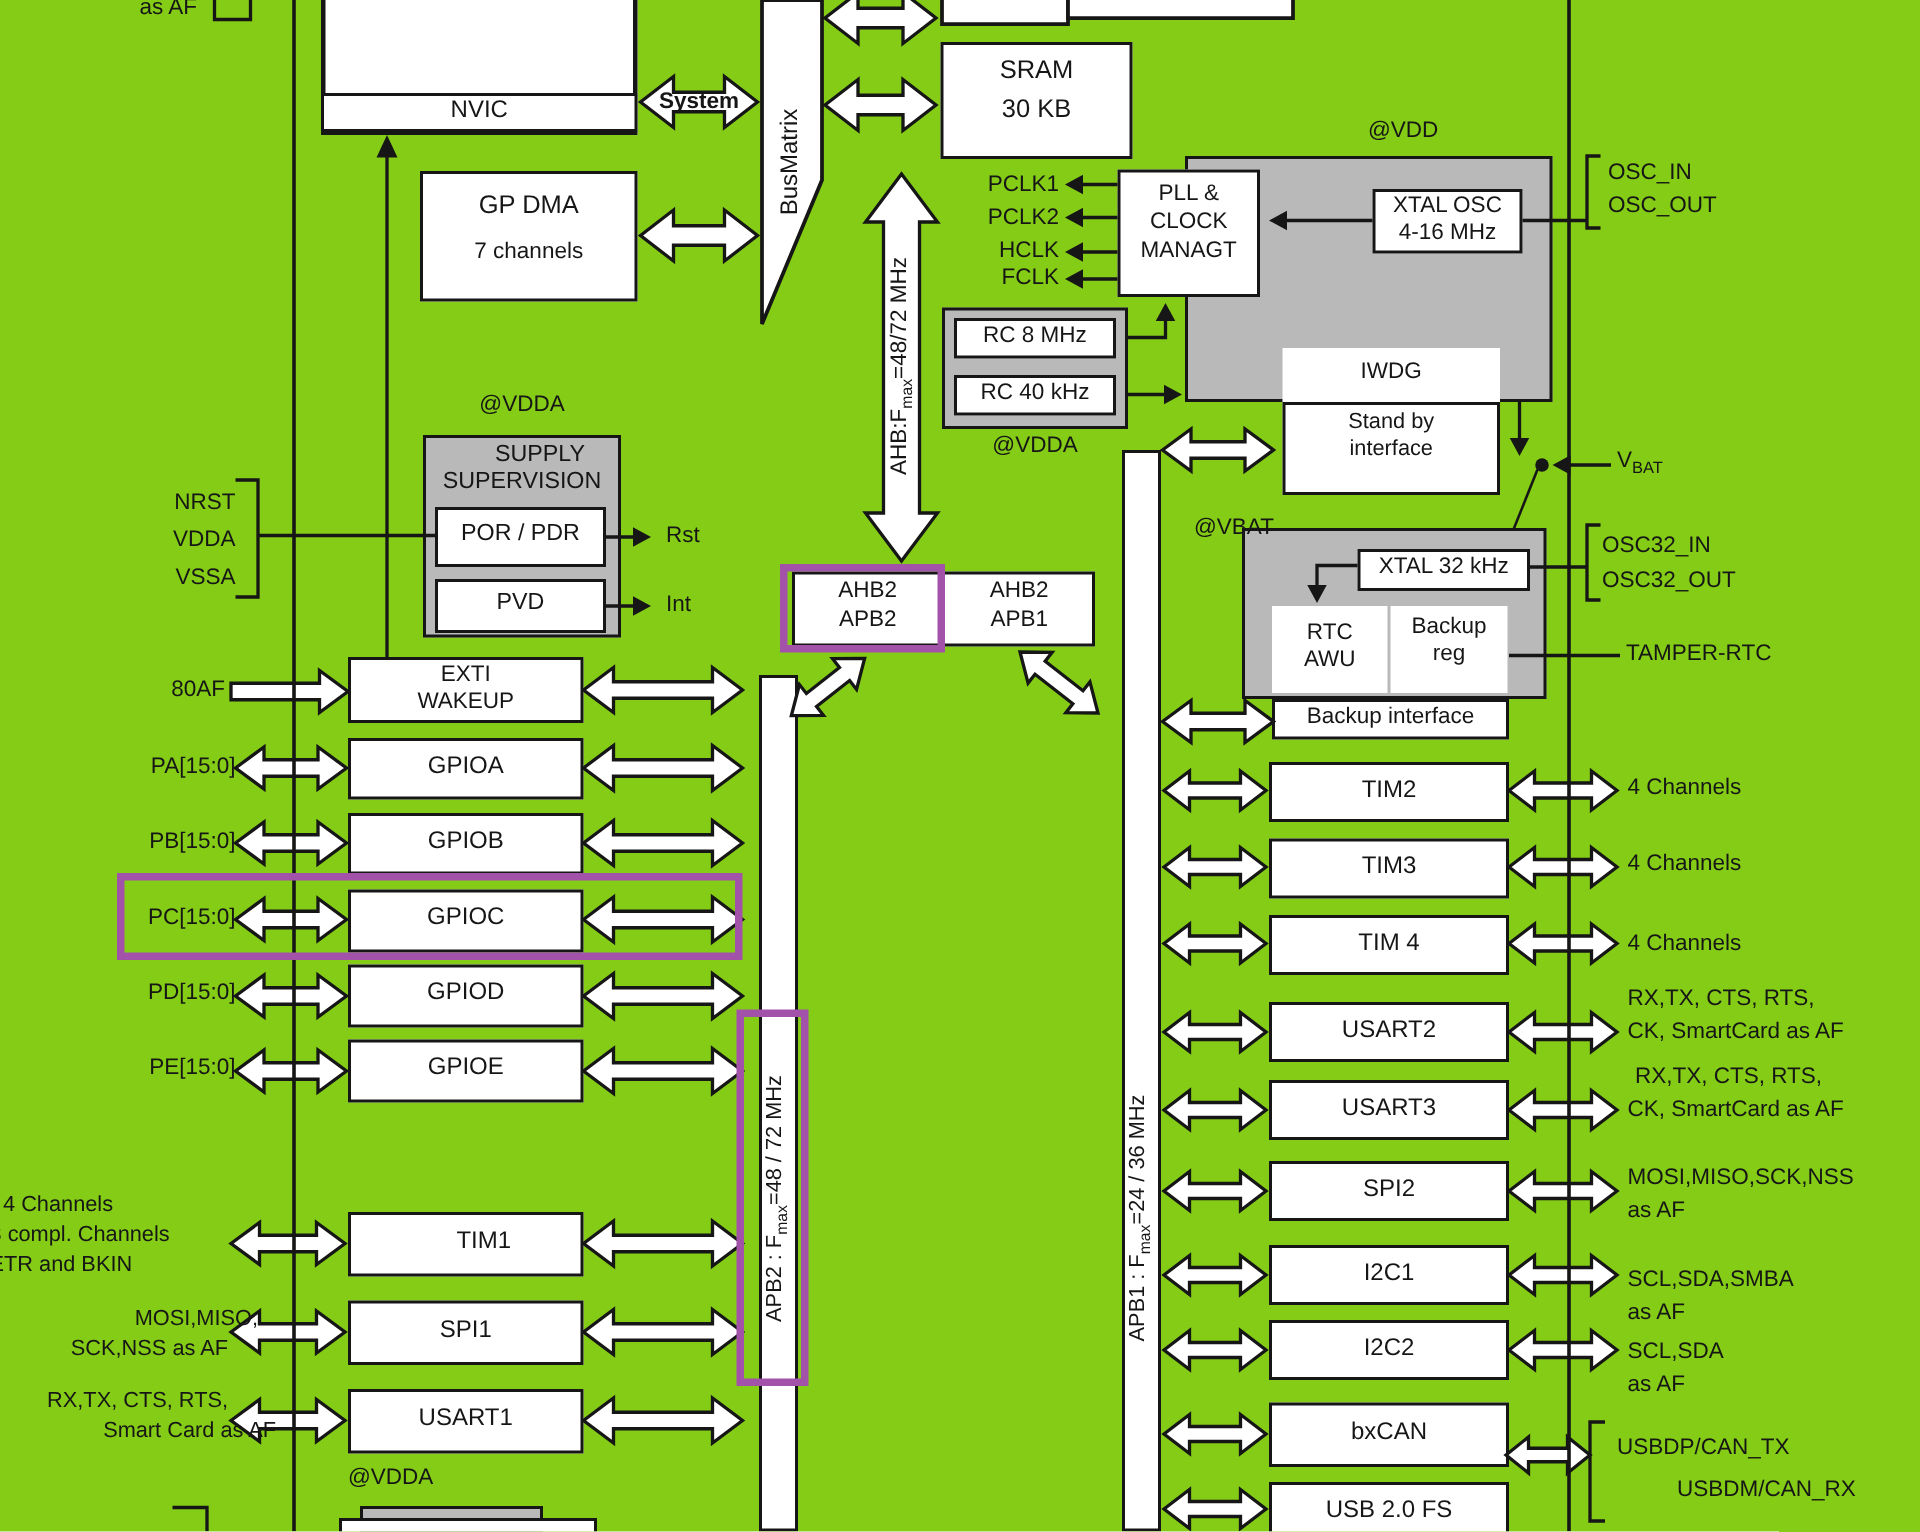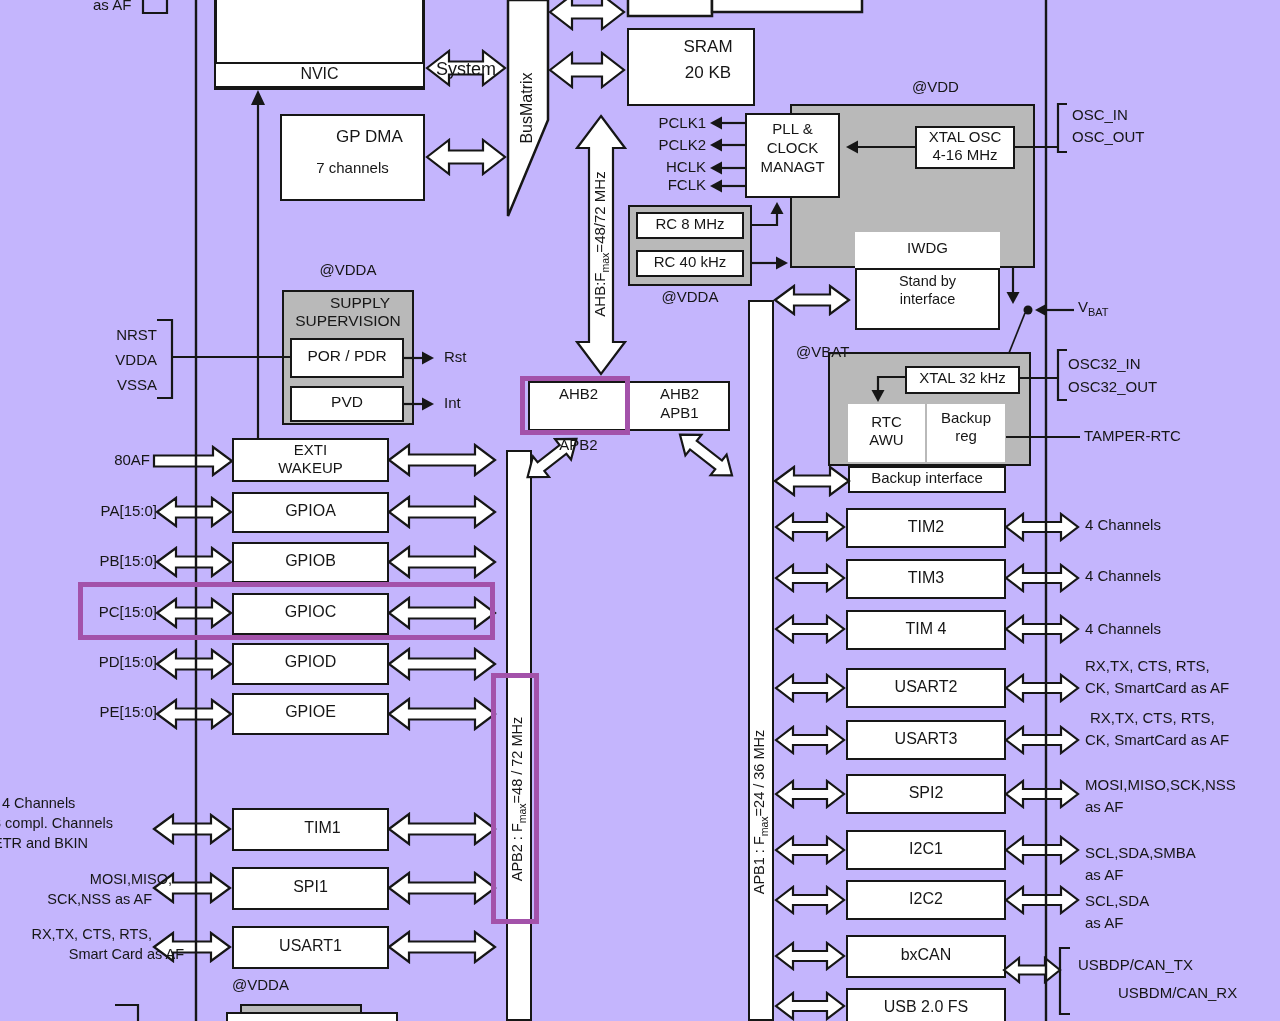--- a/index.html
+++ b/index.html
@@ -1,35 +1,35 @@
 <!DOCTYPE html>
 <html><head>
 <meta charset="utf-8">
 <style>
   html,body{margin:0;padding:0;background:#fff;}
-  .stage{position:relative;width:1280px;height:1021px;overflow:hidden;background:#c4b5fd;
+  .stage{position:relative;width:1280px;height:1021px;overflow:hidden;background:#84cc16;
          font-family:"Liberation Sans", sans-serif;color:#161616;}
   .bx{position:absolute;background:#fff;border:2.5px solid #161616;box-sizing:border-box;}
   .bx.thick{border-width:3px;}
   .bx.noborder{border:none;}
   .gray{position:absolute;background:#b9b9b9;border:2.5px solid #161616;box-sizing:border-box;}
   .bar{position:absolute;background:#fff;border:2.5px solid #161616;box-sizing:border-box;}
   .t{position:absolute;white-space:nowrap;font-size:16px;line-height:1.05;color:#161616;}
   .c{text-align:center;}
   .r{text-align:right;}
   .vt{position:absolute;white-space:nowrap;transform:translate(-50%,-50%) rotate(-90deg);
       font-size:15px;color:#161616;}
   .sub{font-size:10.5px;vertical-align:-4px;}
   .hl{position:absolute;border:5px solid #a352aa;box-sizing:border-box;background:transparent;}
   svg.wires{position:absolute;left:0;top:0;z-index:30;}
   .boxlayer{position:absolute;left:0;top:0;width:100%;height:100%;z-index:10;}
   .textlayer{position:absolute;left:0;top:0;width:100%;height:100%;z-index:40;}
   .hllayer{position:absolute;left:0;top:0;width:100%;height:100%;z-index:50;}
-  .f15{font-size:15px;} .f14{font-size:18px;} .f145{font-size:14.5px;}
-  .f17{font-size:17px;margin-left:17px;} .f155{font-size:15.5px;}
+  .f15{font-size:15px;} .f14{font-size:15px;font-weight:bold;} .f145{font-size:14.5px;}
+  .f17{font-size:17px;} .f155{font-size:15.5px;}
 </style>
 </head>
 <body>
 
 <div class="stage">
 
   <div class="boxlayer">
 
     <div class="bx thick" style="left:214px;top:-44px;width:211px;height:134px;"></div>
     <div class="bx" style="left:214px;top:62px;width:211px;height:26px;"></div>
@@ -206,21 +206,21 @@
   </svg>
 
   <div class="textlayer">
     <div class="t f15" style="left:93px;top:-3px;">as AF</div>
     <div class="t c" style="left:214px;top:66px;width:211px;">NVIC</div>
     <div class="t c f17" style="left:280px;top:128px;width:145px;">GP DMA</div>
     <div class="t c f15" style="left:280px;top:160px;width:145px;">7 channels</div>
     <div class="t c f14" style="left:428px;top:60px;width:76px;">System</div>
     <div class="vt" style="left:527px;top:108px;font-size:16px;">BusMatrix</div>
     <div class="t c f17" style="left:627px;top:38px;width:128px;">SRAM</div>
-    <div class="t c f17" style="left:627px;top:64px;width:128px;">20 KB</div>
+    <div class="t c f17" style="left:627px;top:64px;width:128px;">30 KB</div>
     <div class="vt" style="left:601px;top:244px;"><span>AHB:F</span><span class="sub">max</span><span>=48/72 MHz</span></div>
 
     <div class="t r f15" style="left:606px;top:115px;width:100px;">PCLK1</div>
     <div class="t r f15" style="left:606px;top:137px;width:100px;">PCLK2</div>
     <div class="t r f15" style="left:606px;top:159px;width:100px;">HCLK</div>
     <div class="t r f15" style="left:606px;top:177px;width:100px;">FCLK</div>
     <div class="t c f15" style="left:745px;top:121px;width:95px;">PLL &amp;</div>
     <div class="t c f15" style="left:745px;top:140px;width:95px;">CLOCK</div>
     <div class="t c f15" style="left:745px;top:159px;width:95px;">MANAGT</div>
     <div class="t f15" style="left:912px;top:79px;">@VDD</div>
@@ -278,21 +278,21 @@
     <div class="t c" style="left:232px;top:820px;width:157px;padding-left:12px;">TIM1</div>
     <div class="t r f145" style="left:0px;top:872px;width:152px;padding-left:20px;">MOSI,MISO,</div>
     <div class="t r f145" style="left:0px;top:892px;width:152px;">SCK,NSS as AF</div>
     <div class="t c" style="left:232px;top:879px;width:157px;">SPI1</div>
     <div class="t r f145" style="left:0px;top:927px;width:152px;">RX,TX, CTS, RTS,</div>
     <div class="t r f145" style="left:0px;top:947px;width:152px;margin-left:32px;">Smart Card as AF</div>
     <div class="t c" style="left:232px;top:938px;width:157px;">USART1</div>
     <div class="t f15" style="left:232px;top:977px;">@VDDA</div>
 
     <div class="t c f15" style="left:528px;top:386px;width:101px;">AHB2</div>
-    <div class="t c f15" style="left:528px;top:405px;width:101px;margin-top:32px;">APB2</div>
+    <div class="t c f15" style="left:528px;top:405px;width:101px;">APB2</div>
     <div class="t c f15" style="left:629px;top:386px;width:101px;">AHB2</div>
     <div class="t c f15" style="left:629px;top:405px;width:101px;">APB1</div>
     <div class="vt" style="left:518px;top:799px;font-size:14.5px;"><span>APB2 : F</span><span class="sub">max</span><span>=48 / 72 MHz</span></div>
     <div class="vt" style="left:760px;top:812px;font-size:14.5px;"><span>APB1 : F</span><span class="sub">max</span><span>=24 / 36 MHz</span></div>
 
     <div class="t c" style="left:846px;top:519px;width:160px;">TIM2</div>
     <div class="t c" style="left:846px;top:570px;width:160px;">TIM3</div>
     <div class="t c" style="left:846px;top:621px;width:160px;">TIM 4</div>
     <div class="t c" style="left:846px;top:679px;width:160px;">USART2</div>
     <div class="t c" style="left:846px;top:731px;width:160px;">USART3</div>

